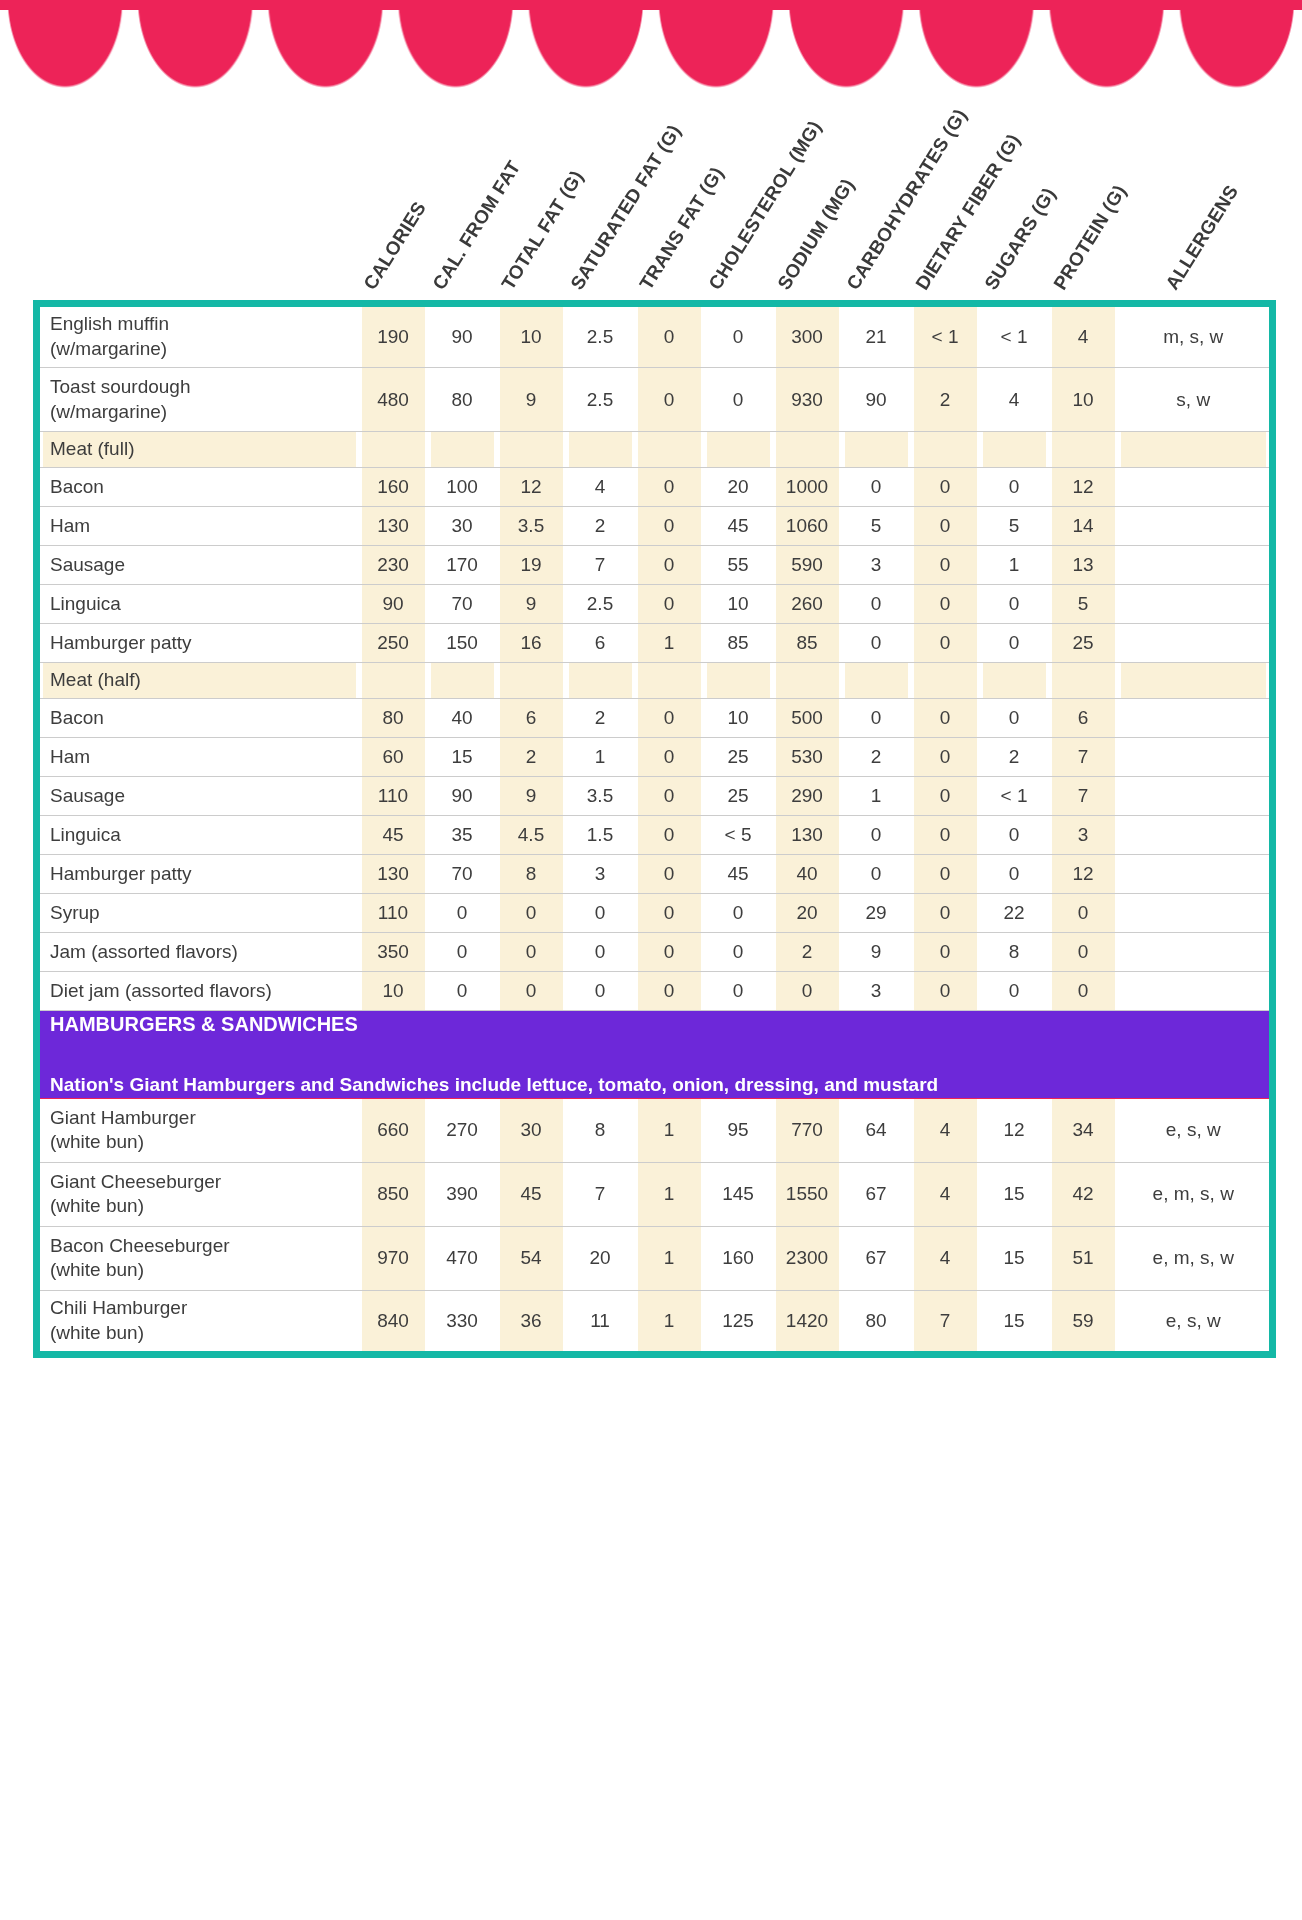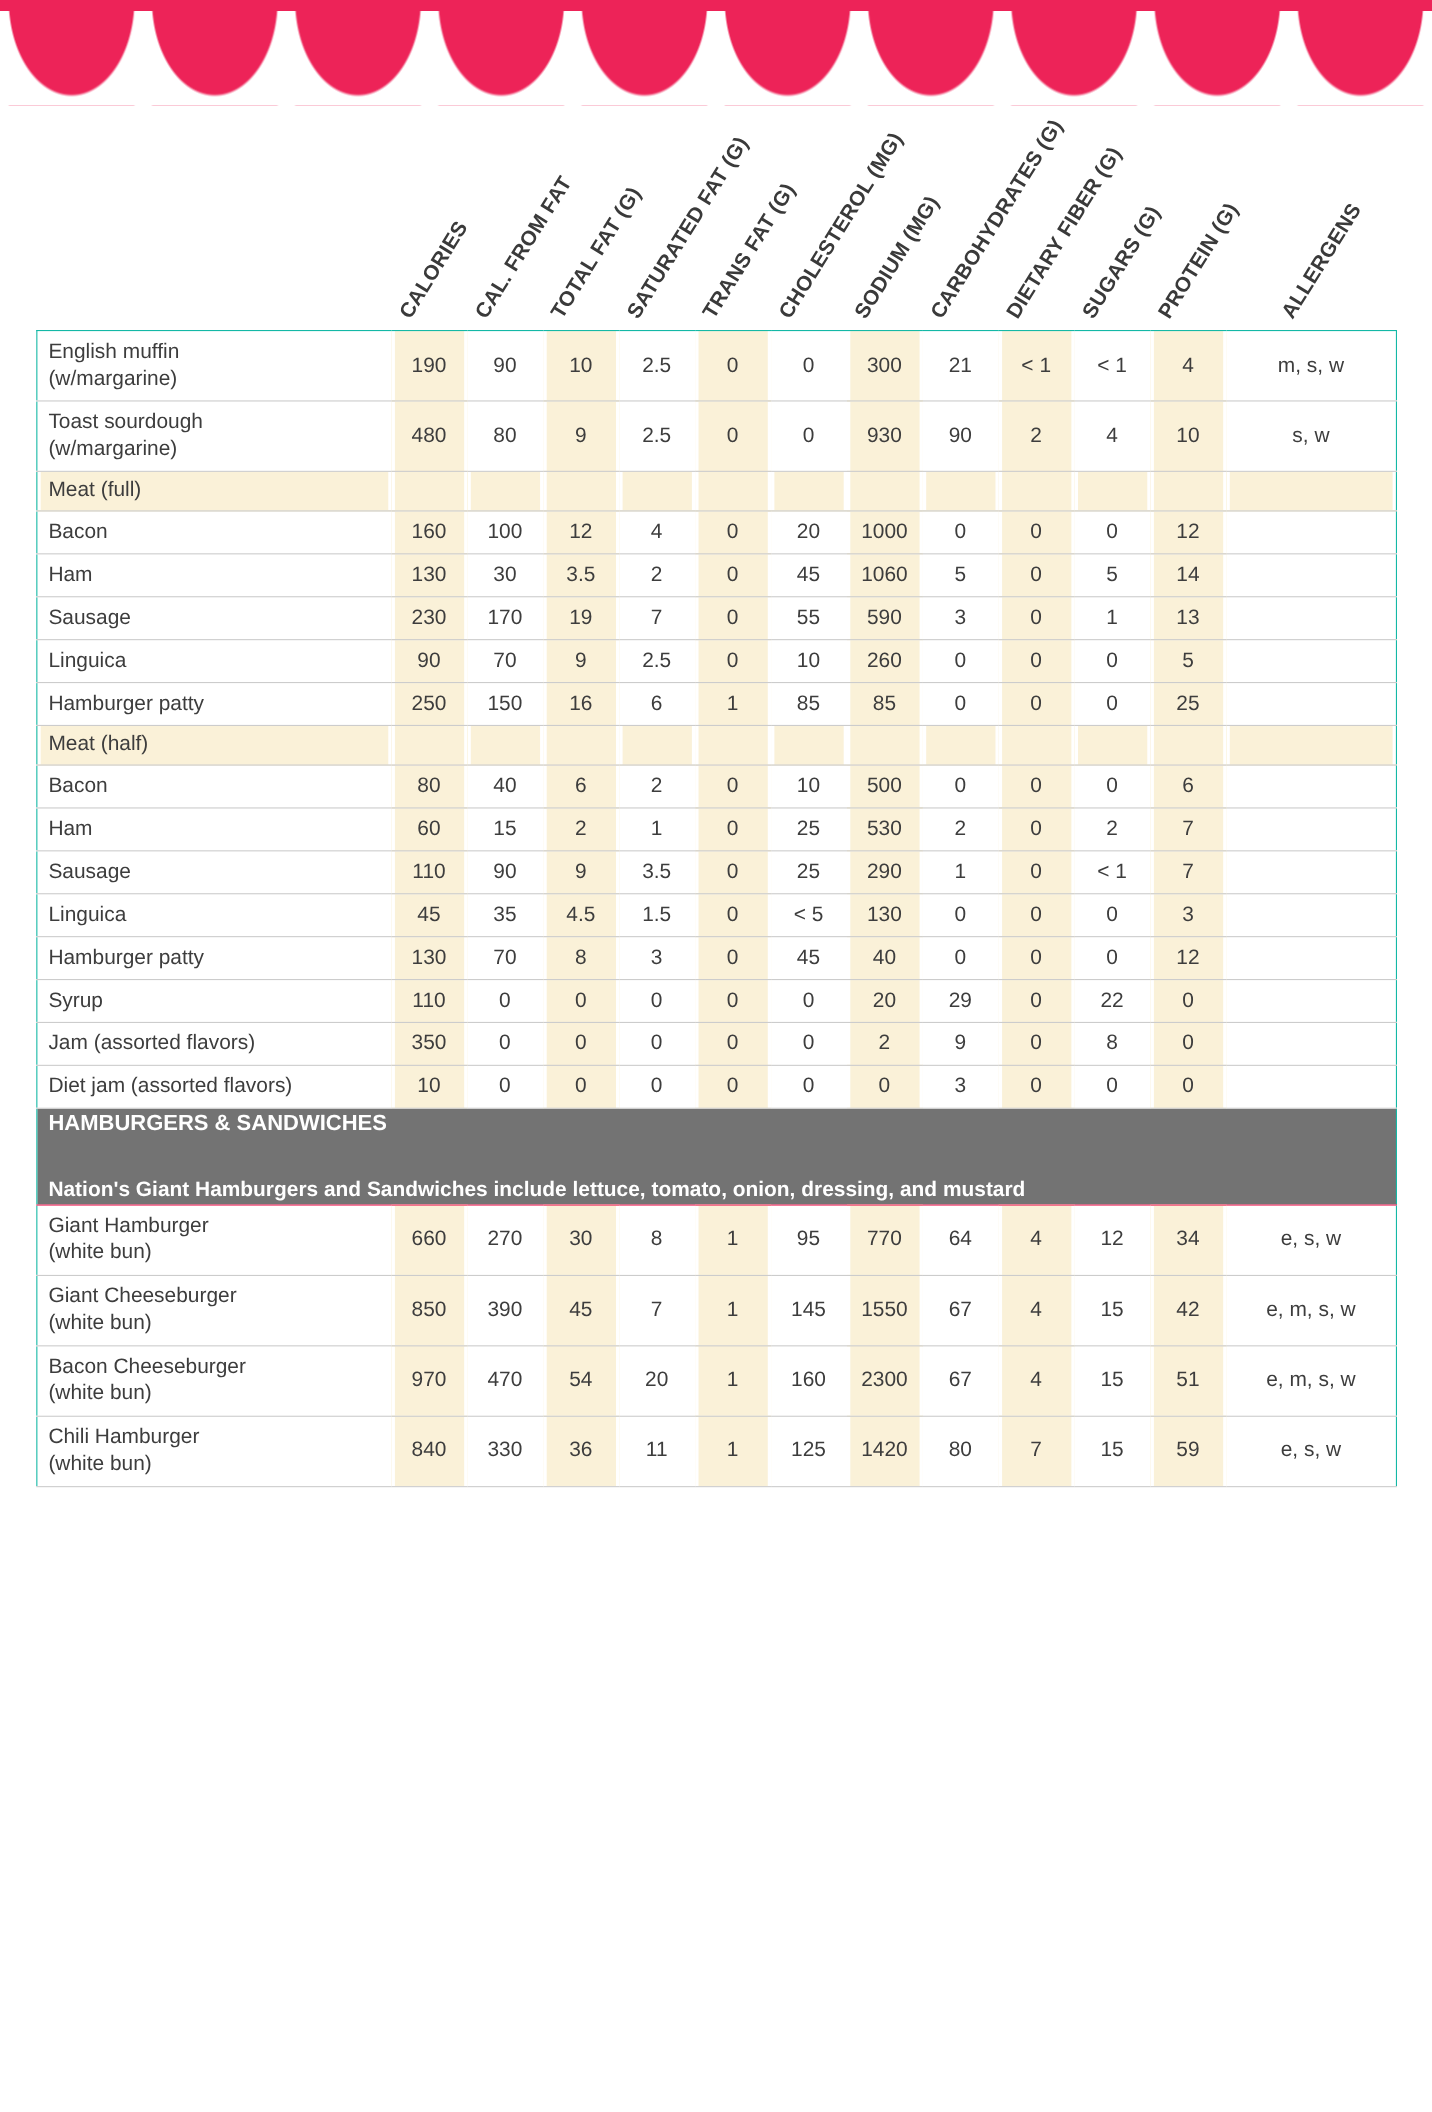--- a/index.html
+++ b/index.html
@@ -24,41 +24,41 @@
   .col-label {
     position:absolute; bottom:6px;
     transform:rotate(-58deg); transform-origin:left bottom;
     white-space:nowrap; font-size:19px; font-weight:bold; color:#3a3a3a;
     letter-spacing:0.2px;
   }
   
   table.nutri {
     position:absolute; left:33px; top:300px; width:1236px;
     border-collapse:collapse; table-layout:fixed;
-    border:1px solid #14b8a6;
+    border:7px solid #14b8a6;
   }
   td {
     border-bottom:1px solid #cccccc;
     font-size:19px; color:#3d3d3d;
     vertical-align:middle;
   }
   td.num { text-align:center; }
   td.allerg { text-align:center; }
   td.cream {
     background:#FAF1D8;
     box-shadow: inset 3px 0 0 #ffffff, inset -3px 0 0 #ffffff;
   }
   td.name-cell { padding-left:10px; }
   .nm { line-height:1.3; }
   tr.two-line { height:64px; }
   tr.one-line { height:39px; }
   tr.section-row { height:36px; }
   tr.banner-row { height:58px; }
   tr.banner-row td {
-    background:#737373; color:#ffffff; padding-left:10px;
+    background:#6d28d9; color:#ffffff; padding-left:10px;
     border-bottom:1px solid #ED2358;
   }
   .bn-title { font-weight:bold; font-size:20px; line-height:1.3; }
   .bn-sub   { font-weight:bold; font-size:19px; line-height:1.3;margin-top:36px; }
 </style>
 </head>
 <body>
 
 <div class="page">
   <div class="awning"></div>

